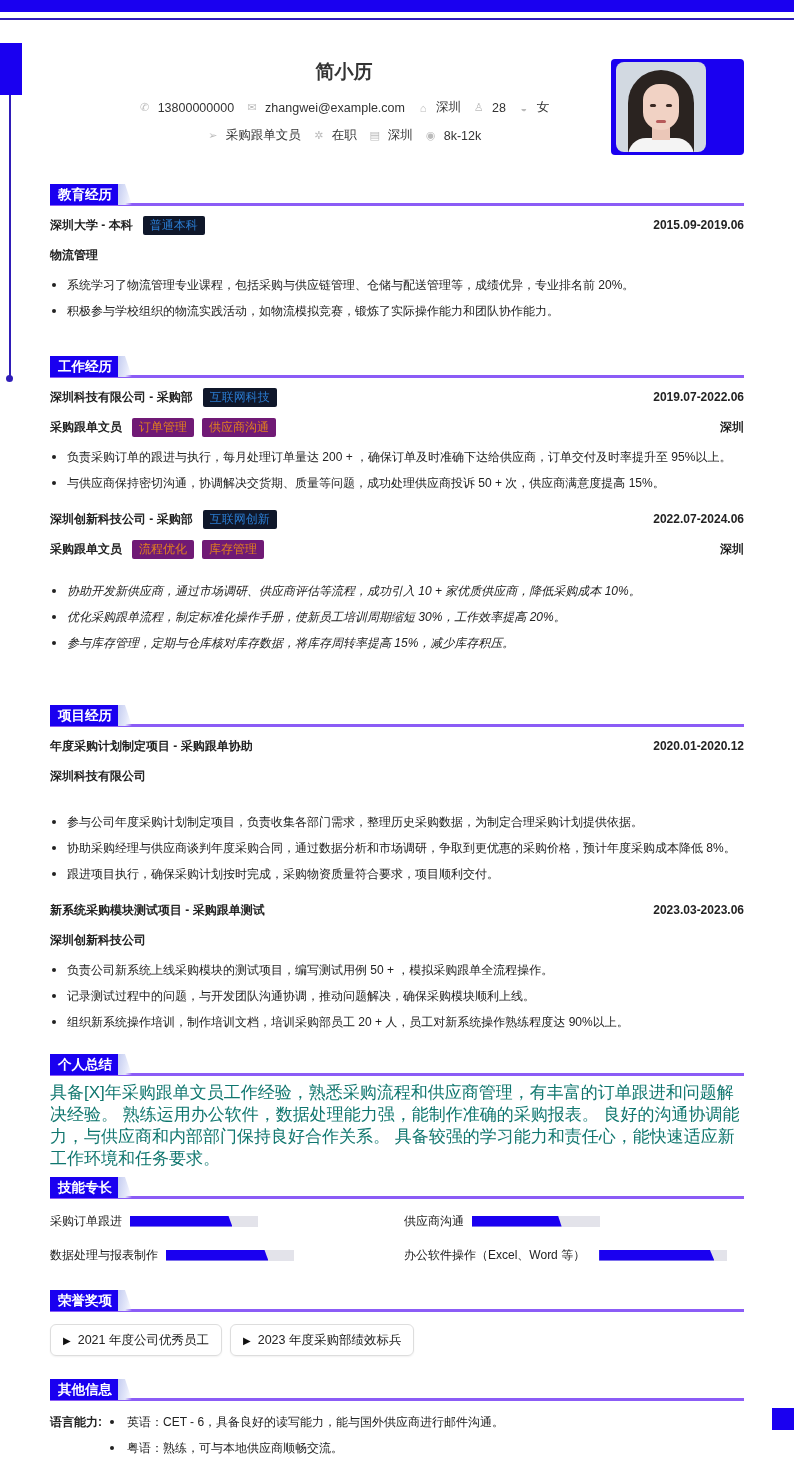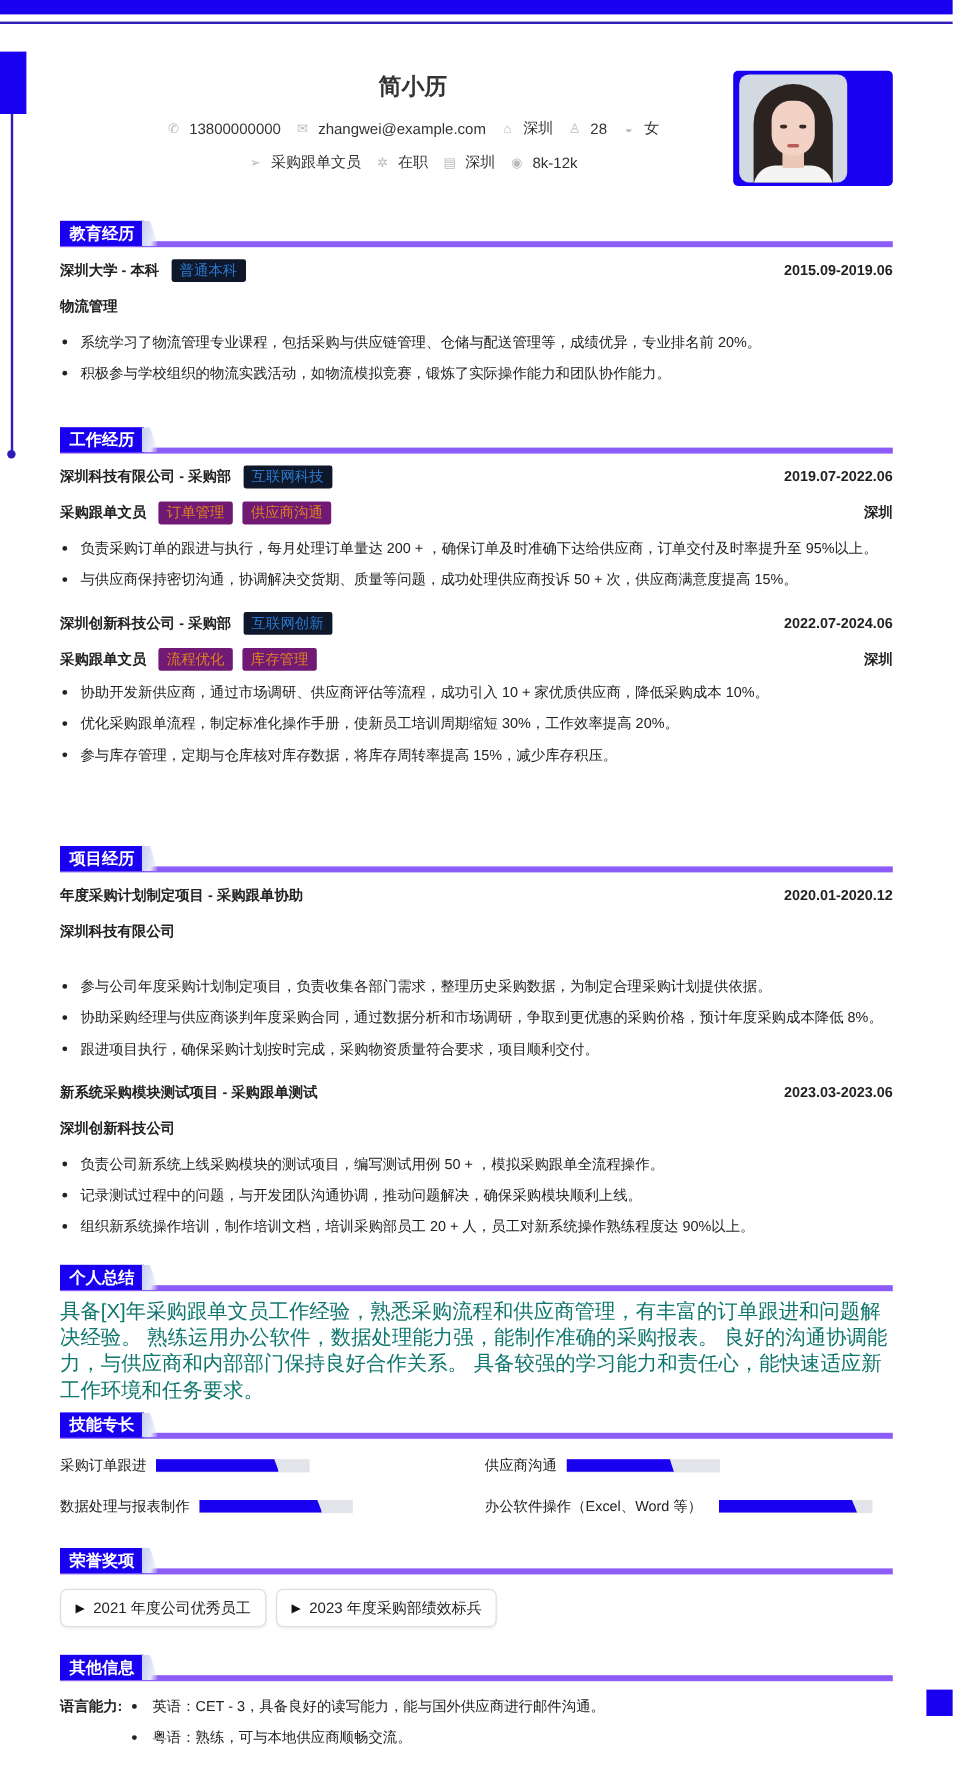--- a/index.html
+++ b/index.html
@@ -24,21 +24,21 @@
   .photo-frame { position: absolute; left: 611px; top: 59px; width: 133px; height: 96px; background: #1a00f0; border-radius: 4px; }
   .photo { position: absolute; left: 5px; top: 3px; width: 90px; height: 90px; border-radius: 8px; background: #d2d9e1; overflow: hidden; }
   .hair { position: absolute; left: 12px; top: 8px; width: 66px; height: 90px; background: #2a2320; border-radius: 34px 34px 6px 6px; }
   .face { position: absolute; left: 27px; top: 22px; width: 36px; height: 46px; background: #f1d2c4; border-radius: 16px 16px 18px 18px; }
   .neck { position: absolute; left: 36px; top: 64px; width: 18px; height: 14px; background: #ebc7b8; }
   .shoulder { position: absolute; left: 12px; top: 76px; width: 66px; height: 20px; background: #f4f4f4; border-radius: 18px 18px 0 0; }
   .eye { position: absolute; top: 42px; width: 6px; height: 3px; background: #3a2a24; border-radius: 2px; }
   .lip { position: absolute; left: 40px; top: 58px; width: 10px; height: 3px; background: #b65a5a; border-radius: 2px; }
 
   .section { position: absolute; left: 50px; width: 694px; }
-  .sec-head { position: relative; height: 22px; border-bottom: 5px solid #8b5cf6; }
+  .sec-head { position: relative; height: 22px; border-bottom: 3px solid #8b5cf6; }
   .sec-title { position: absolute; left: 0; top: 0; height: 21px; padding: 0 8px; background: #1a00f0; color: #fff; font-size: 13.5px; font-weight: bold; line-height: 21px; }
   .sec-tail { position: absolute; top: 0; width: 14px; height: 21px; background: linear-gradient(100deg, #c4ccf0 0%, #e4e8fa 60%, rgba(255,255,255,0) 100%); clip-path: polygon(0 0, 50% 0, 100% 100%, 0 100%); }
 
   .row { display: flex; justify-content: space-between; align-items: center; height: 30px; font-size: 12px; }
   .bold { font-weight: bold; color: #222; }
   .tag { display: inline-block; font-size: 12px; padding: 1px 7px; margin-left: 8px; font-weight: normal; border-radius: 2px; }
   .tag.blue { background: #0f172a; color: #2a7bd0; }
   .tag.orange { background: #701a75; color: #e0801e; }
   .first-tag { margin-left: 10px; }
 
@@ -169,21 +169,21 @@
   </div>
   <div style="margin-top:8px;">
     <div class="row">
       <span class="bold"><span>深圳创新科技公司 - 采购部</span><span class="tag blue first-tag">互联网创新</span></span>
       <span class="bold">2022.07-2024.06</span>
     </div>
     <div class="row">
       <span class="bold"><span>采购跟单文员</span><span class="tag orange first-tag">流程优化</span><span class="tag orange">库存管理</span></span>
       <span class="bold">深圳</span>
     </div>
-    <ul class="bullets" style="margin-top:0;">
+    <ul class="bullets" style="margin-top:14px;font-style:italic;">
       <li>协助开发新供应商，通过市场调研、供应商评估等流程，成功引入 10 + 家优质供应商，降低采购成本 10%。</li>
       <li>优化采购跟单流程，制定标准化操作手册，使新员工培训周期缩短 30%，工作效率提高 20%。</li>
       <li>参与库存管理，定期与仓库核对库存数据，将库存周转率提高 15%，减少库存积压。</li>
     </ul>
   </div>
 </div>
 
 <div class="section" style="top:705px;">
   <div class="sec-head">
     <span class="sec-title">项目经历</span>
@@ -278,17 +278,17 @@
 </div>
 
 <div class="section" style="top:1379px;">
   <div class="sec-head">
     <span class="sec-title">其他信息</span>
     <span class="sec-tail" style="left:68px;"></span>
   </div>
   <div class="other">
     <span class="olabel">语言能力:</span>
     <ul class="bullets" style="margin-left:6px;">
-      <li>英语：CET - 3，具备良好的读写能力，能与国外供应商进行邮件沟通。</li>
+      <li>英语：CET - 6，具备良好的读写能力，能与国外供应商进行邮件沟通。</li>
       <li>粤语：熟练，可与本地供应商顺畅交流。</li>
     </ul>
   </div>
 </div>
 
 </body></html>

